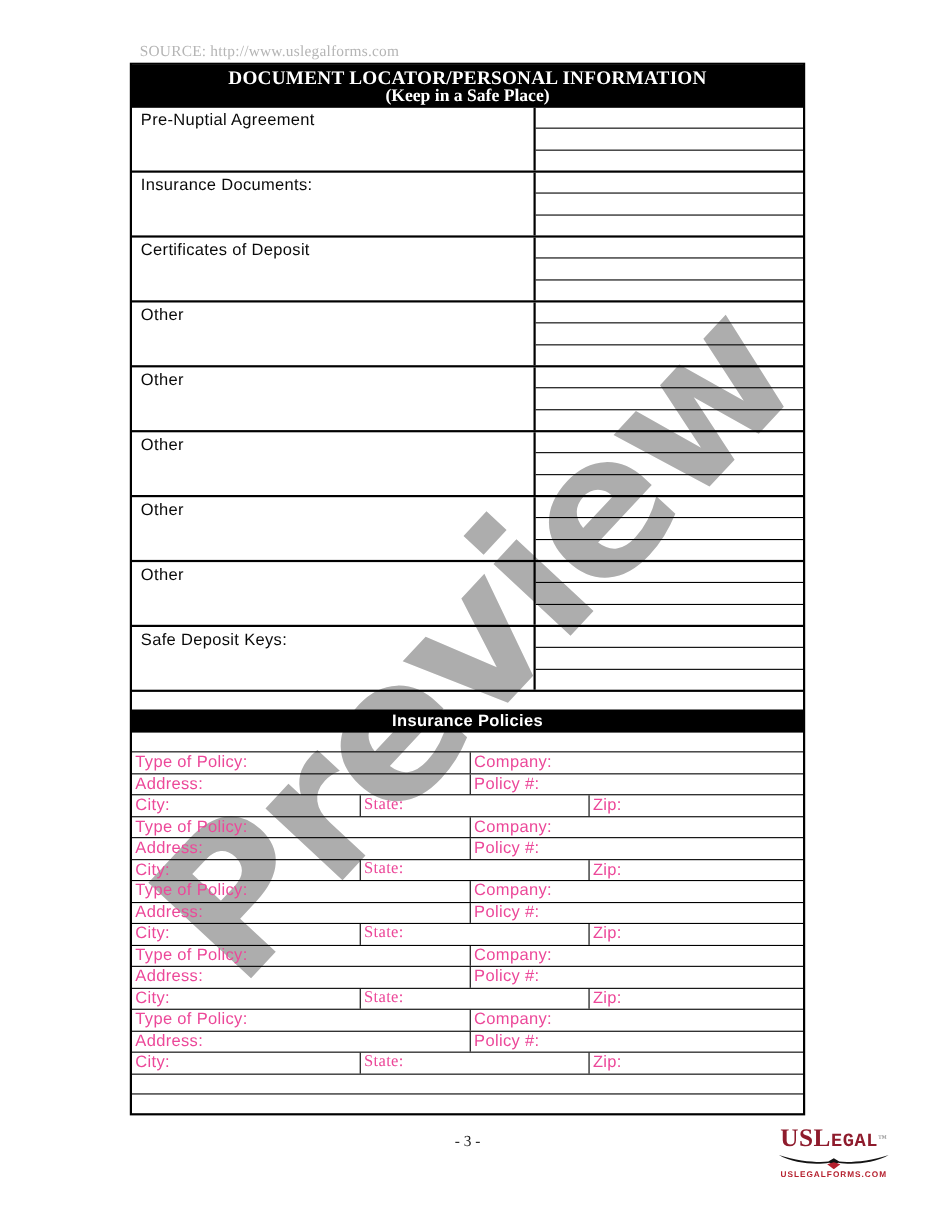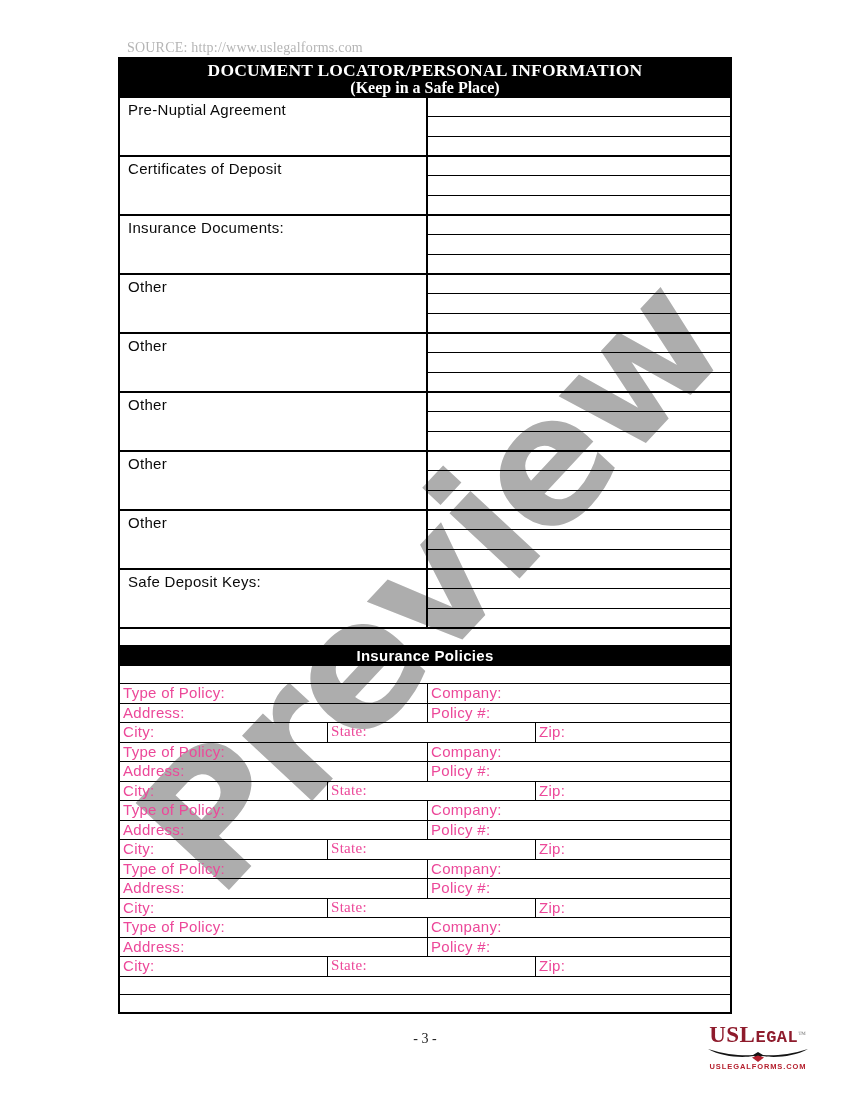--- a/index.html
+++ b/index.html
@@ -24,21 +24,21 @@
     position:absolute; left:118px; top:57px; width:610px;
     border:2px solid #000; z-index:1; background:transparent;
   }
   .bar { background:#000; color:#fff; text-align:center; }
   .title-bar { padding:2px 0 2px 0; font-family:"Liberation Serif", serif; font-weight:bold; }
   .title-line1 { font-size:17.5px; line-height:19px; letter-spacing:0.2px; }
   .title-line2 { font-size:16px; line-height:16px; }
   .loc-row { display:flex; height:59px; border-top:2px solid #000; box-sizing:border-box; }
   .loc-row:first-child { border-top:none; height:57px; }
   .loc-label {
-    width:308px; border-right:2px solid #000; box-sizing:border-box;
+    width:367px; border-right:2px solid #000; box-sizing:border-box;
     padding:3px 4px 0 8px; font-size:15px; letter-spacing:0.3px; color:#0a0a0a;
   }
   .loc-lines { flex:1; display:flex; flex-direction:column; }
   .loc-line { flex:1; border-bottom:1.5px solid #000; box-sizing:border-box; }
   .loc-line:last-child { border-bottom:none; }
   .spacer-top { height:18px; border-top:2px solid #000; box-sizing:border-box; }
   .section-bar {
     height:21px; line-height:21px; font-size:15px; font-weight:bold;
     font-family:"Liberation Sans", sans-serif; letter-spacing:0.3px;
   }
@@ -89,29 +89,29 @@
     <div id="locator-rows">
         <div class="loc-row">
           <div class="loc-label">Pre-Nuptial Agreement</div>
           <div class="loc-lines">
             <div class="loc-line"></div>
             <div class="loc-line"></div>
             <div class="loc-line"></div>
           </div>
         </div>
         <div class="loc-row">
+          <div class="loc-label">Insurance Documents:</div>
+          <div class="loc-lines">
+            <div class="loc-line"></div>
+            <div class="loc-line"></div>
+            <div class="loc-line"></div>
+          </div>
+        </div>
+        <div class="loc-row">
           <div class="loc-label">Certificates of Deposit</div>
-          <div class="loc-lines">
-            <div class="loc-line"></div>
-            <div class="loc-line"></div>
-            <div class="loc-line"></div>
-          </div>
-        </div>
-        <div class="loc-row">
-          <div class="loc-label">Insurance Documents:</div>
           <div class="loc-lines">
             <div class="loc-line"></div>
             <div class="loc-line"></div>
             <div class="loc-line"></div>
           </div>
         </div>
         <div class="loc-row">
           <div class="loc-label">Other</div>
           <div class="loc-lines">
             <div class="loc-line"></div>

